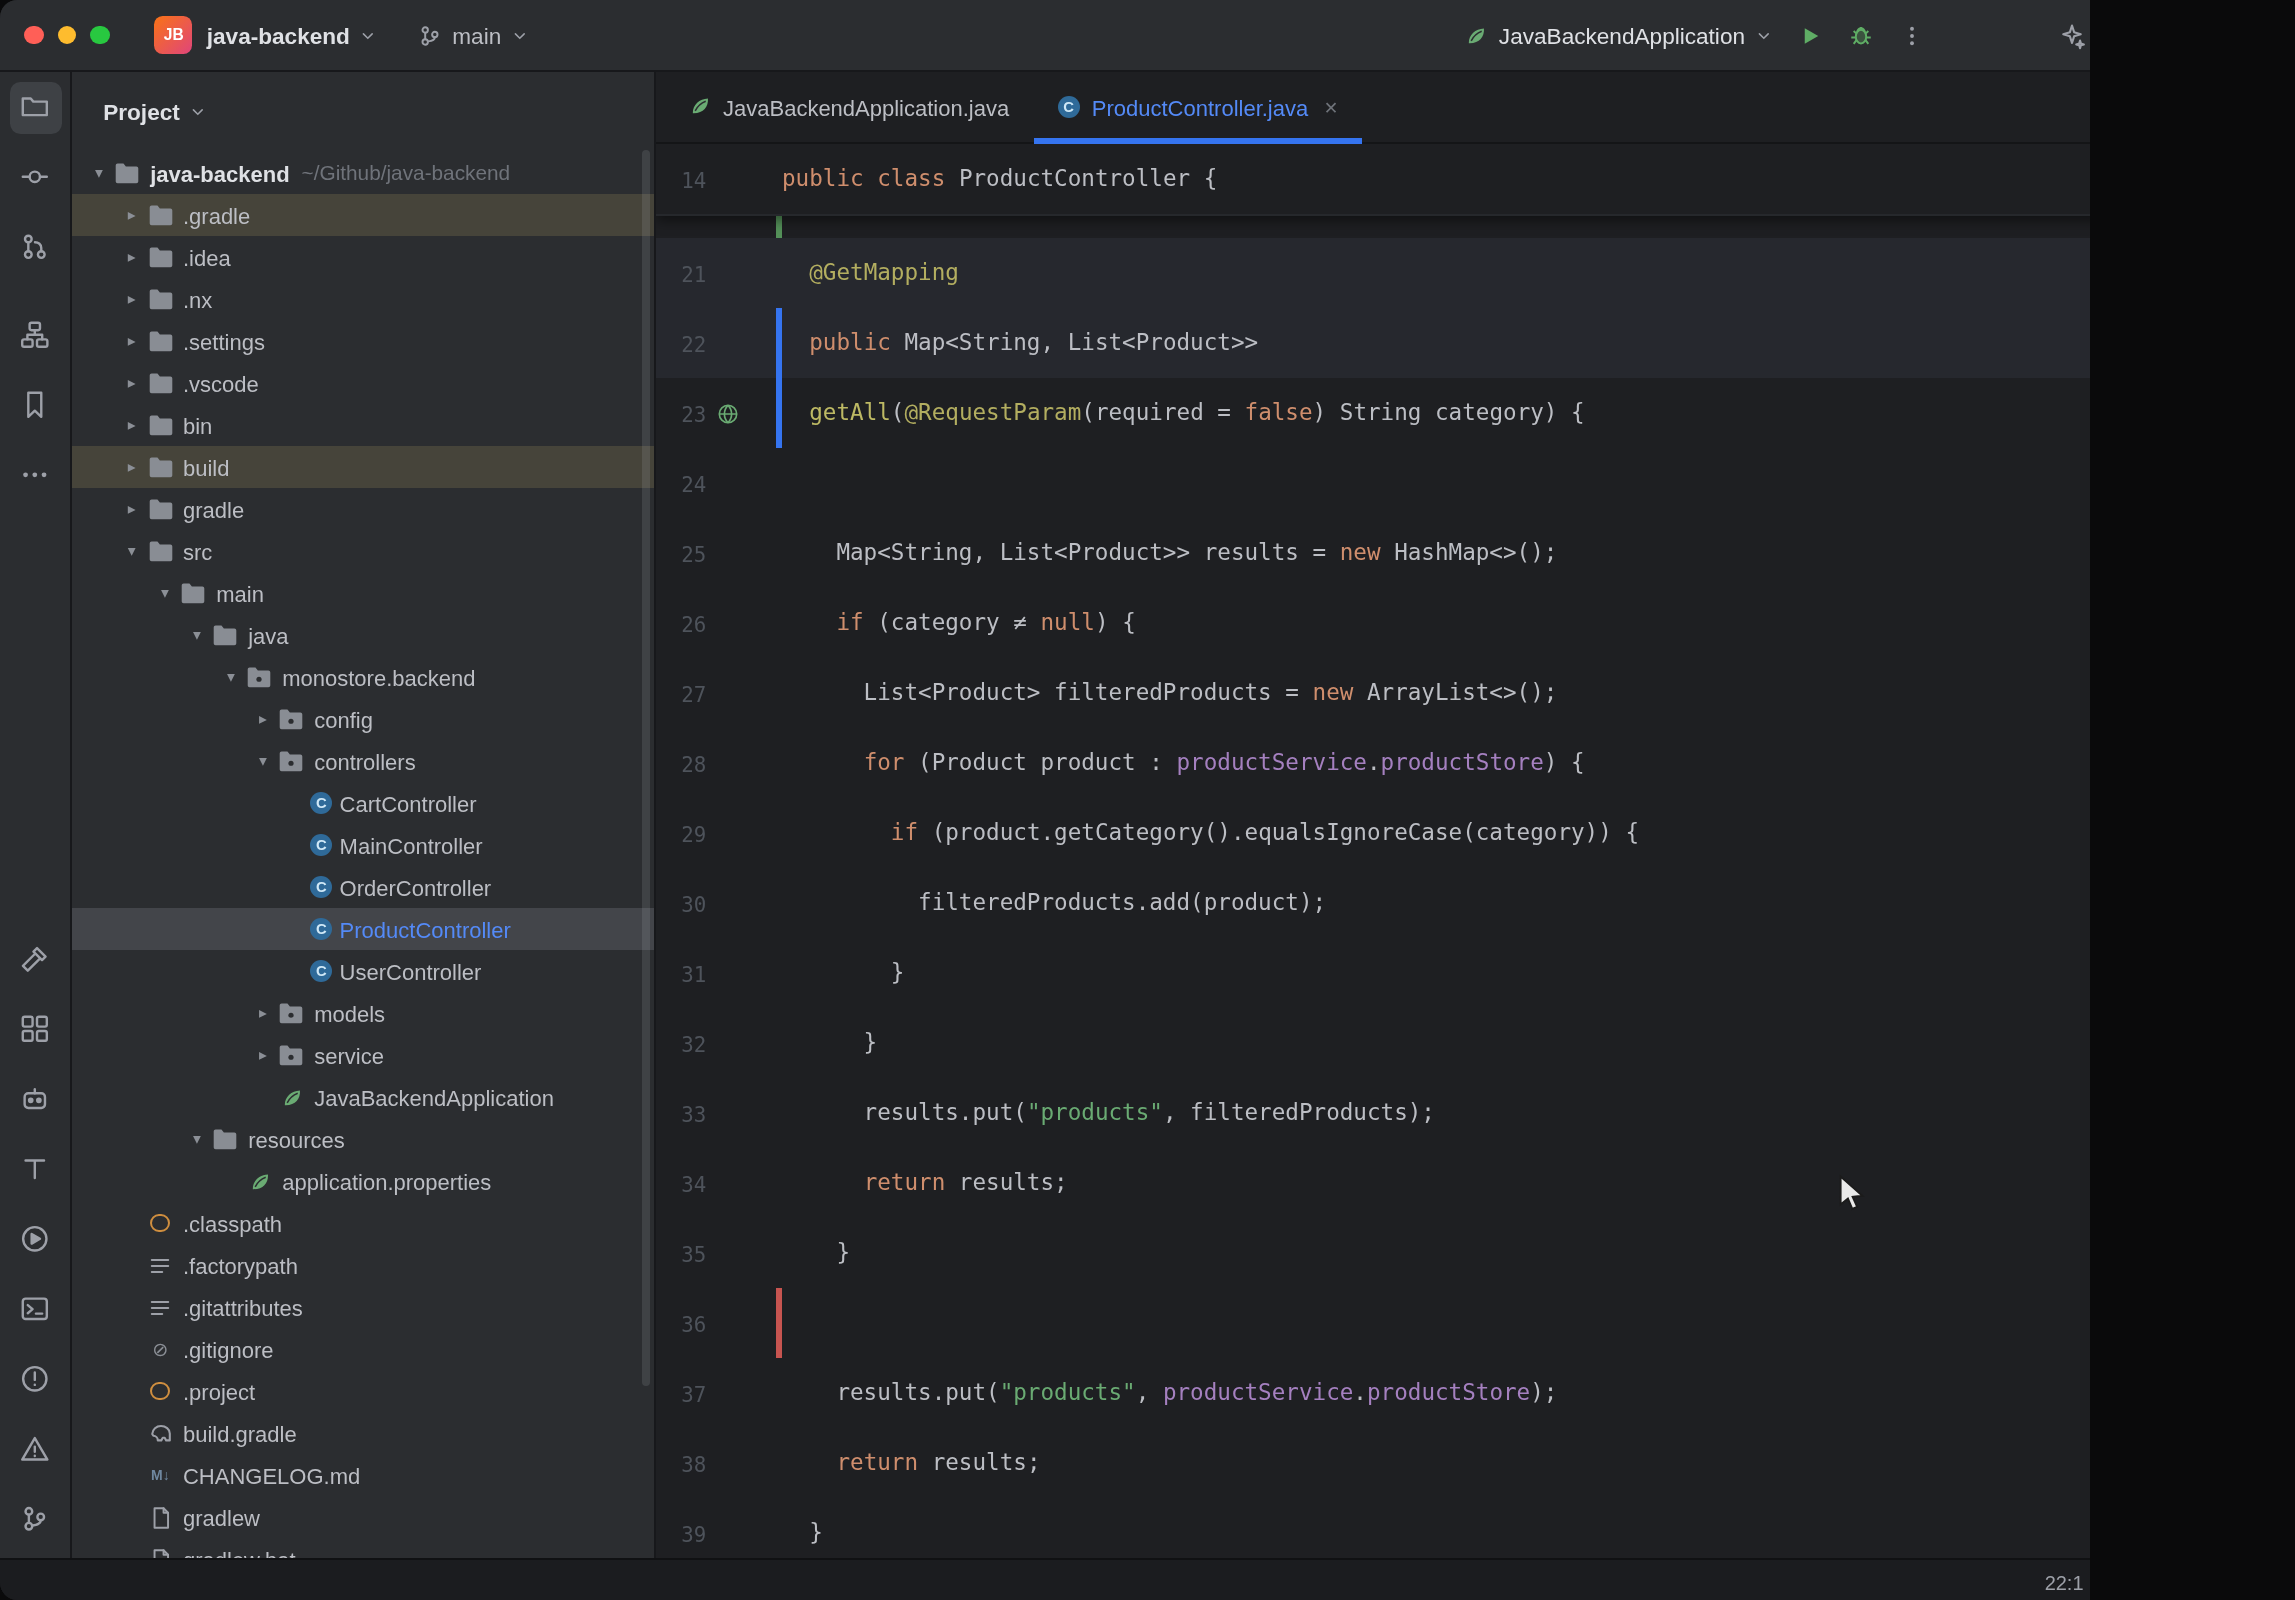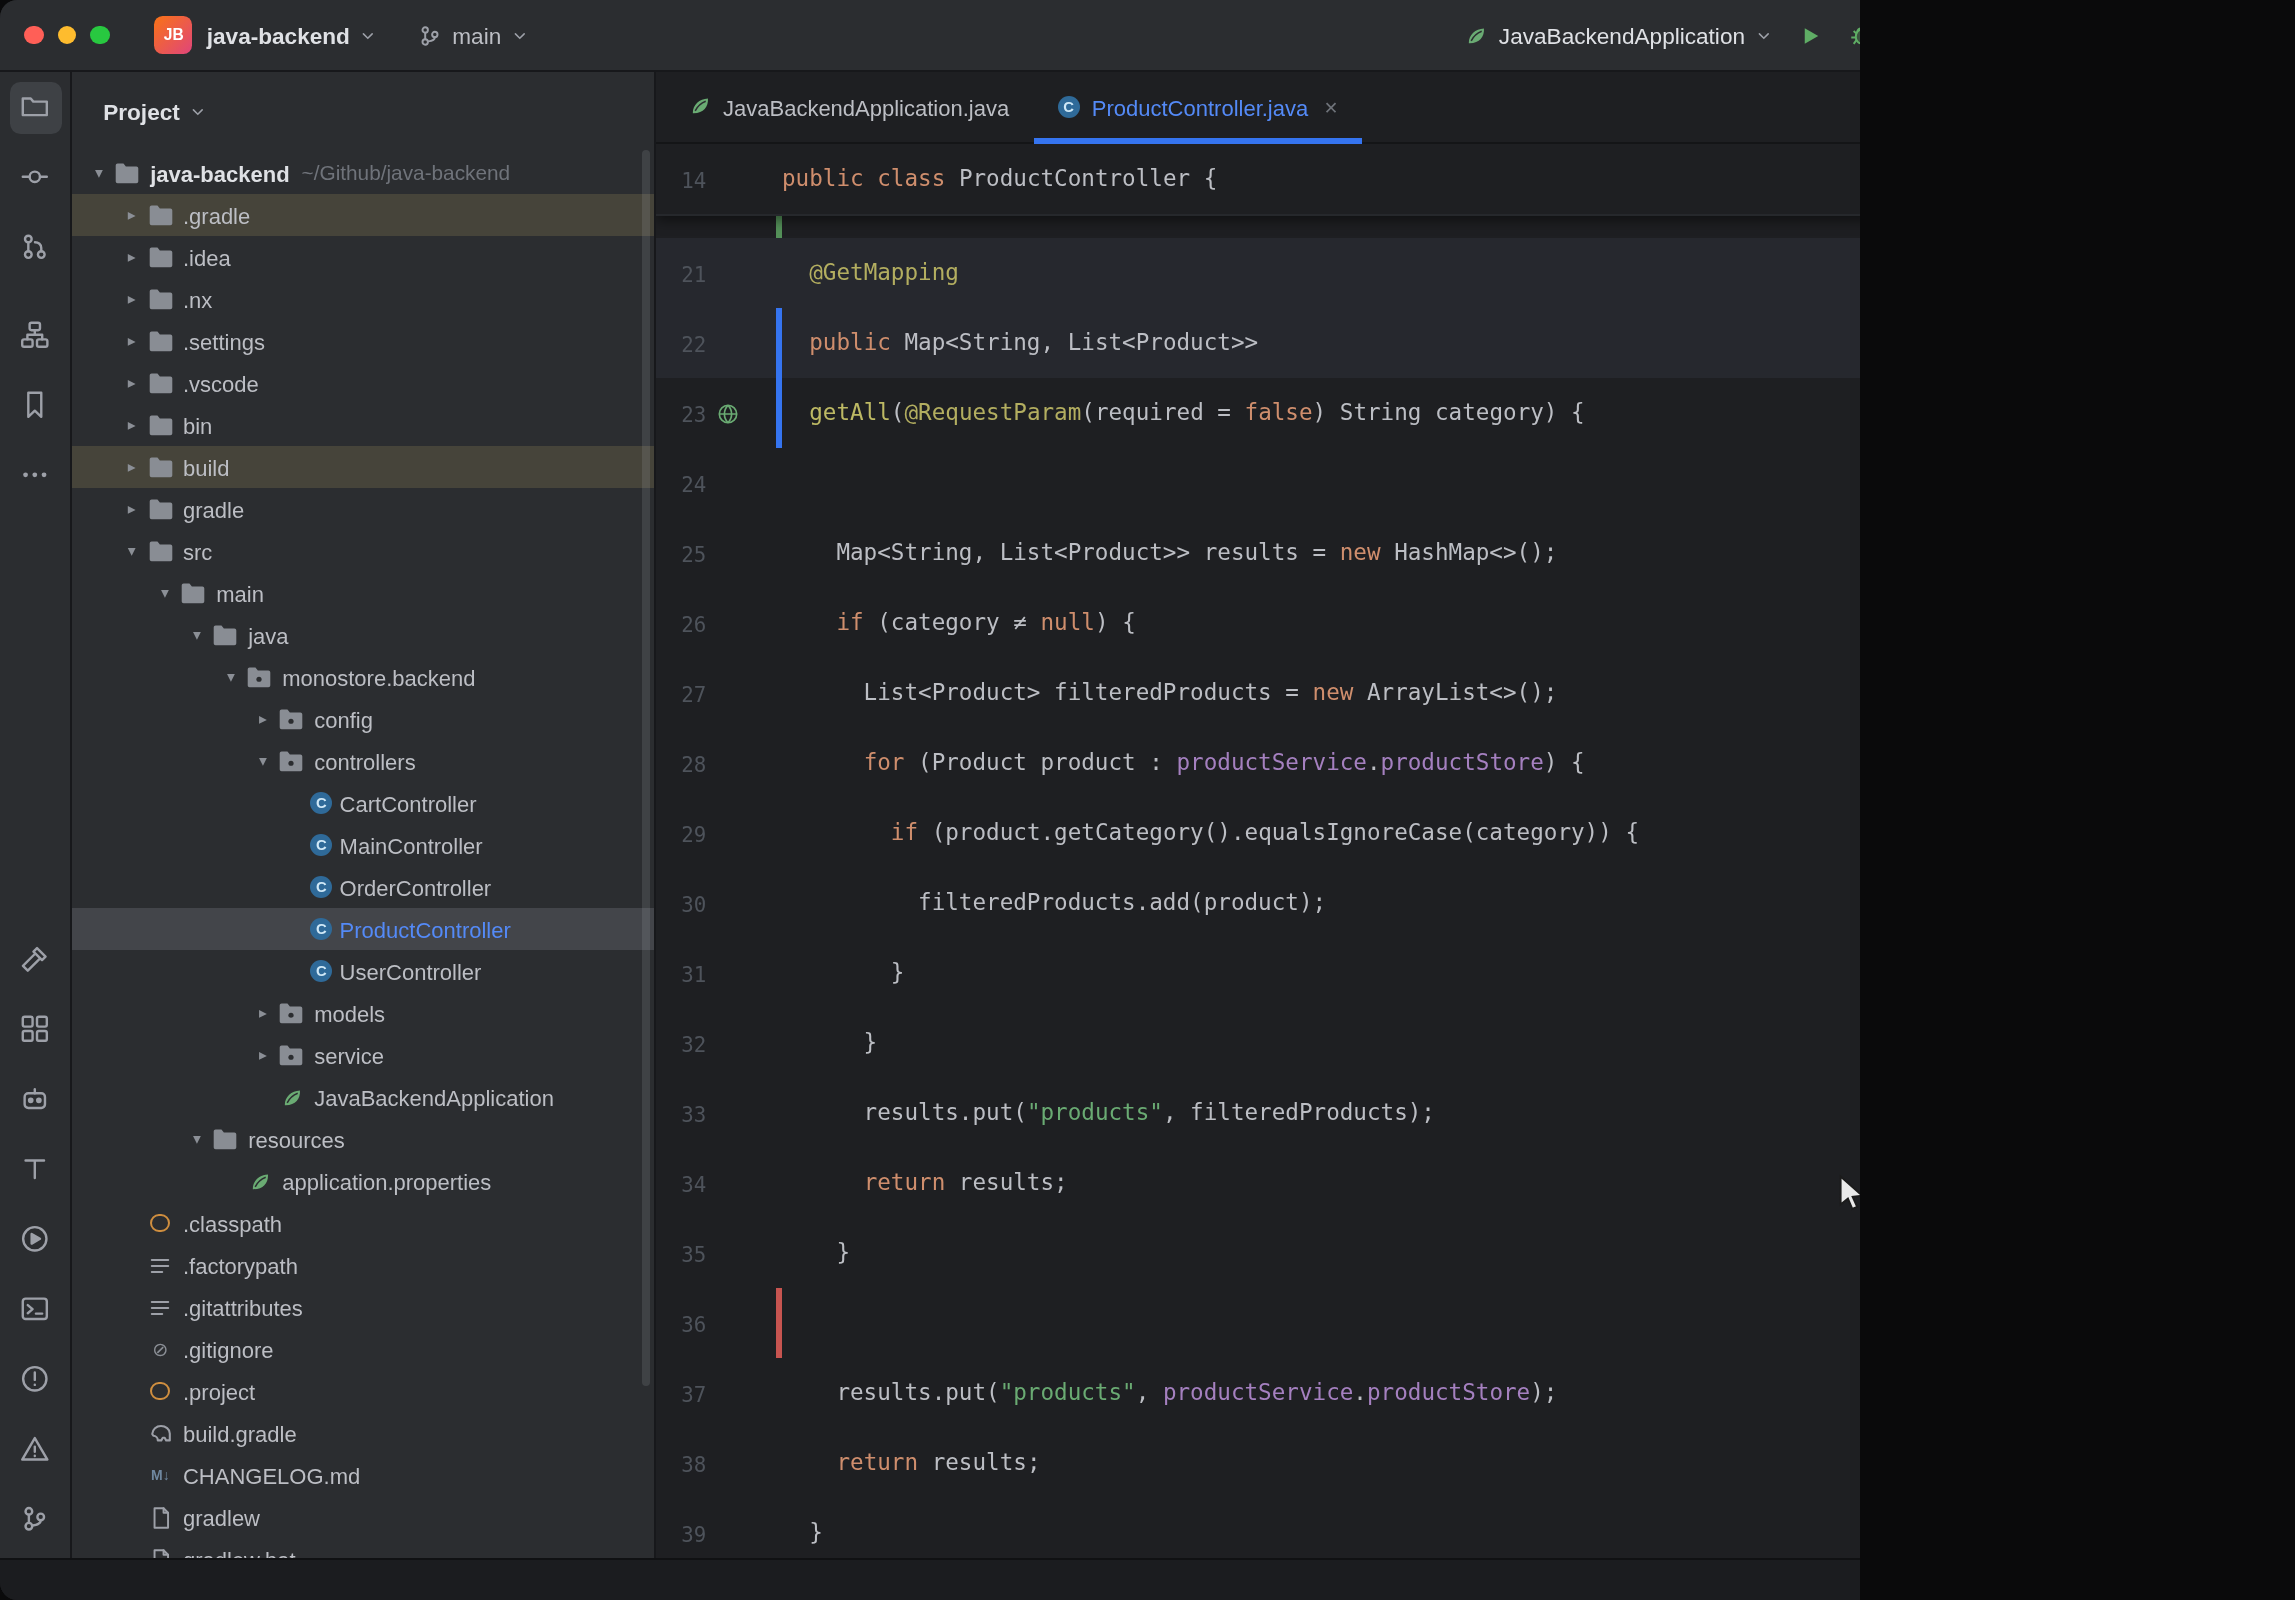--- a/index.html
+++ b/index.html
@@ -1,16 +1,16 @@
 <!DOCTYPE html>
 <html style="font-size:14px"><head>
 <meta charset="utf-8">
 <style>
   html,body{margin:0;padding:0;background:#0a0a0b;}
-  .stage{position:relative;width:1860px;height:1601px;overflow:hidden;background:#0a0a0b;}
+  .stage{position:relative;width:2090px;height:1601px;overflow:hidden;background:#0a0a0b;}
   .app{position:absolute;top:0;left:0;width:1148px;height:800px;transform:scale(2);transform-origin:0 0;
        background:#1e1f22;border-radius:8.7px;overflow:hidden;
        font-family:"Liberation Sans",sans-serif;color:#bcbec4;}
 
   
   .titlebar{height:35px;display:flex;align-items:center;background:#2b2d30;border-bottom:0.9px solid #17181b;padding:0 14px 0 12px;}
   .traffic{display:flex;gap:7px;margin-right:22.6px;flex:none}
   .light{width:9.6px;height:9.6px;border-radius:50%}
   .l-red{background:#ff5f57}.l-yellow{background:#febc2e}.l-green{background:#28c840}
   .jb-logo{width:19px;height:19px;border-radius:4.3px;background:linear-gradient(135deg,#f97316,#e0457b);

